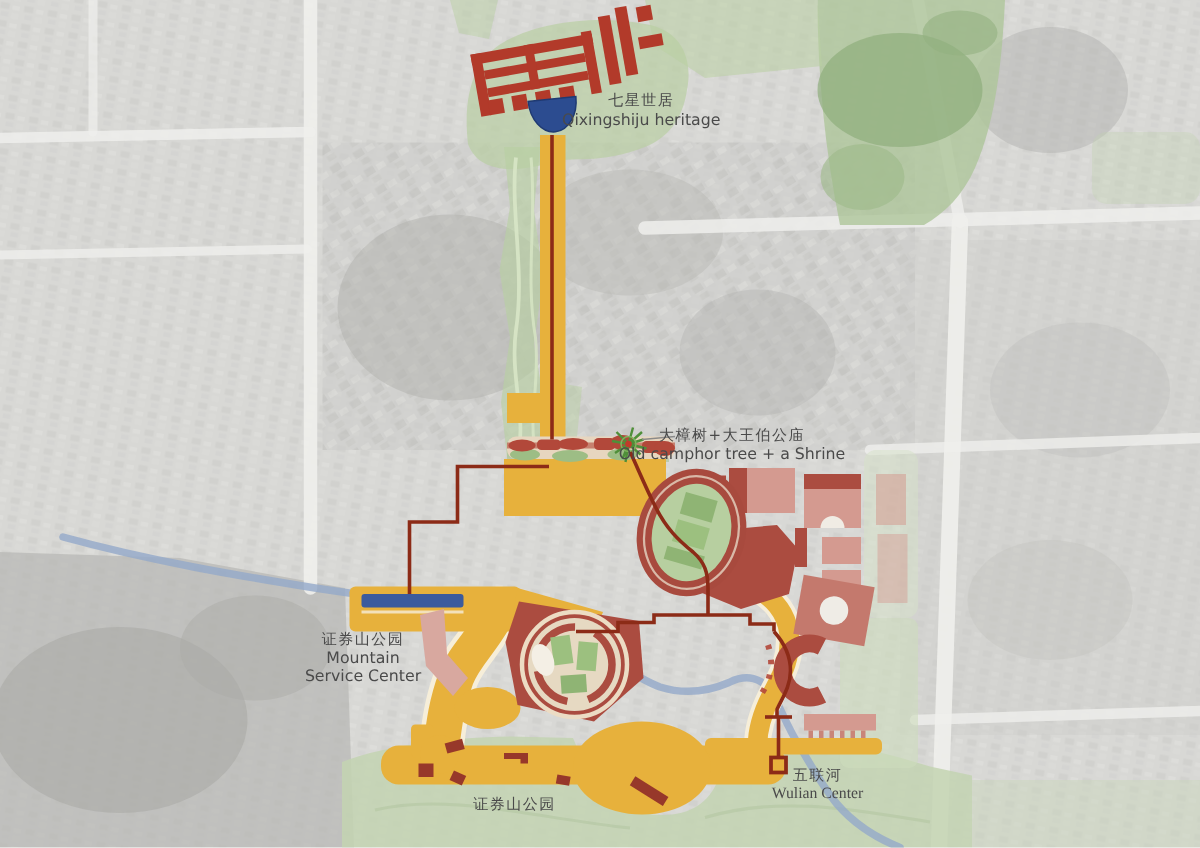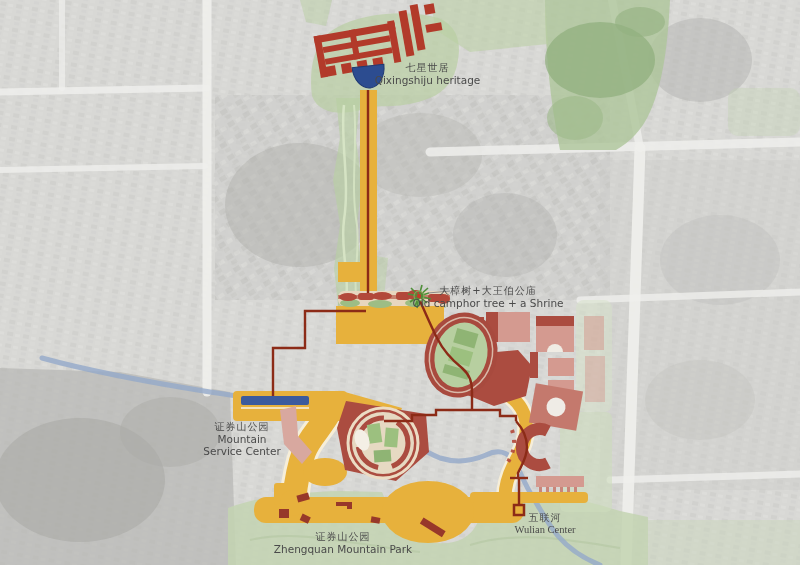--- a/index.html
+++ b/index.html
@@ -241,19 +241,18 @@
     <div class="zh">七星世居</div>
     <div class="en">Qixingshiju heritage</div>
   </div>
   <div class="map-label" style="left:172px;top:421px;width:140px;">
     <div class="zh">证券山公园</div>
     <div class="en">Mountain</div>
     <div class="en">Service Center</div>
   </div>
   <div class="map-label" style="left:263px;top:531px;width:160px;">
     <div class="zh">证券山公园</div>
-    <div class="en">Zhengquan Mountain Park</div>
   </div>
   <div class="map-label" style="left:480px;top:512px;width:130px;font-family:Liberation Serif, serif;">
     <div class="zh">五联河</div>
     <div class="en">Wulian Center</div>
   </div>
 </div>
 
 </body></html>

